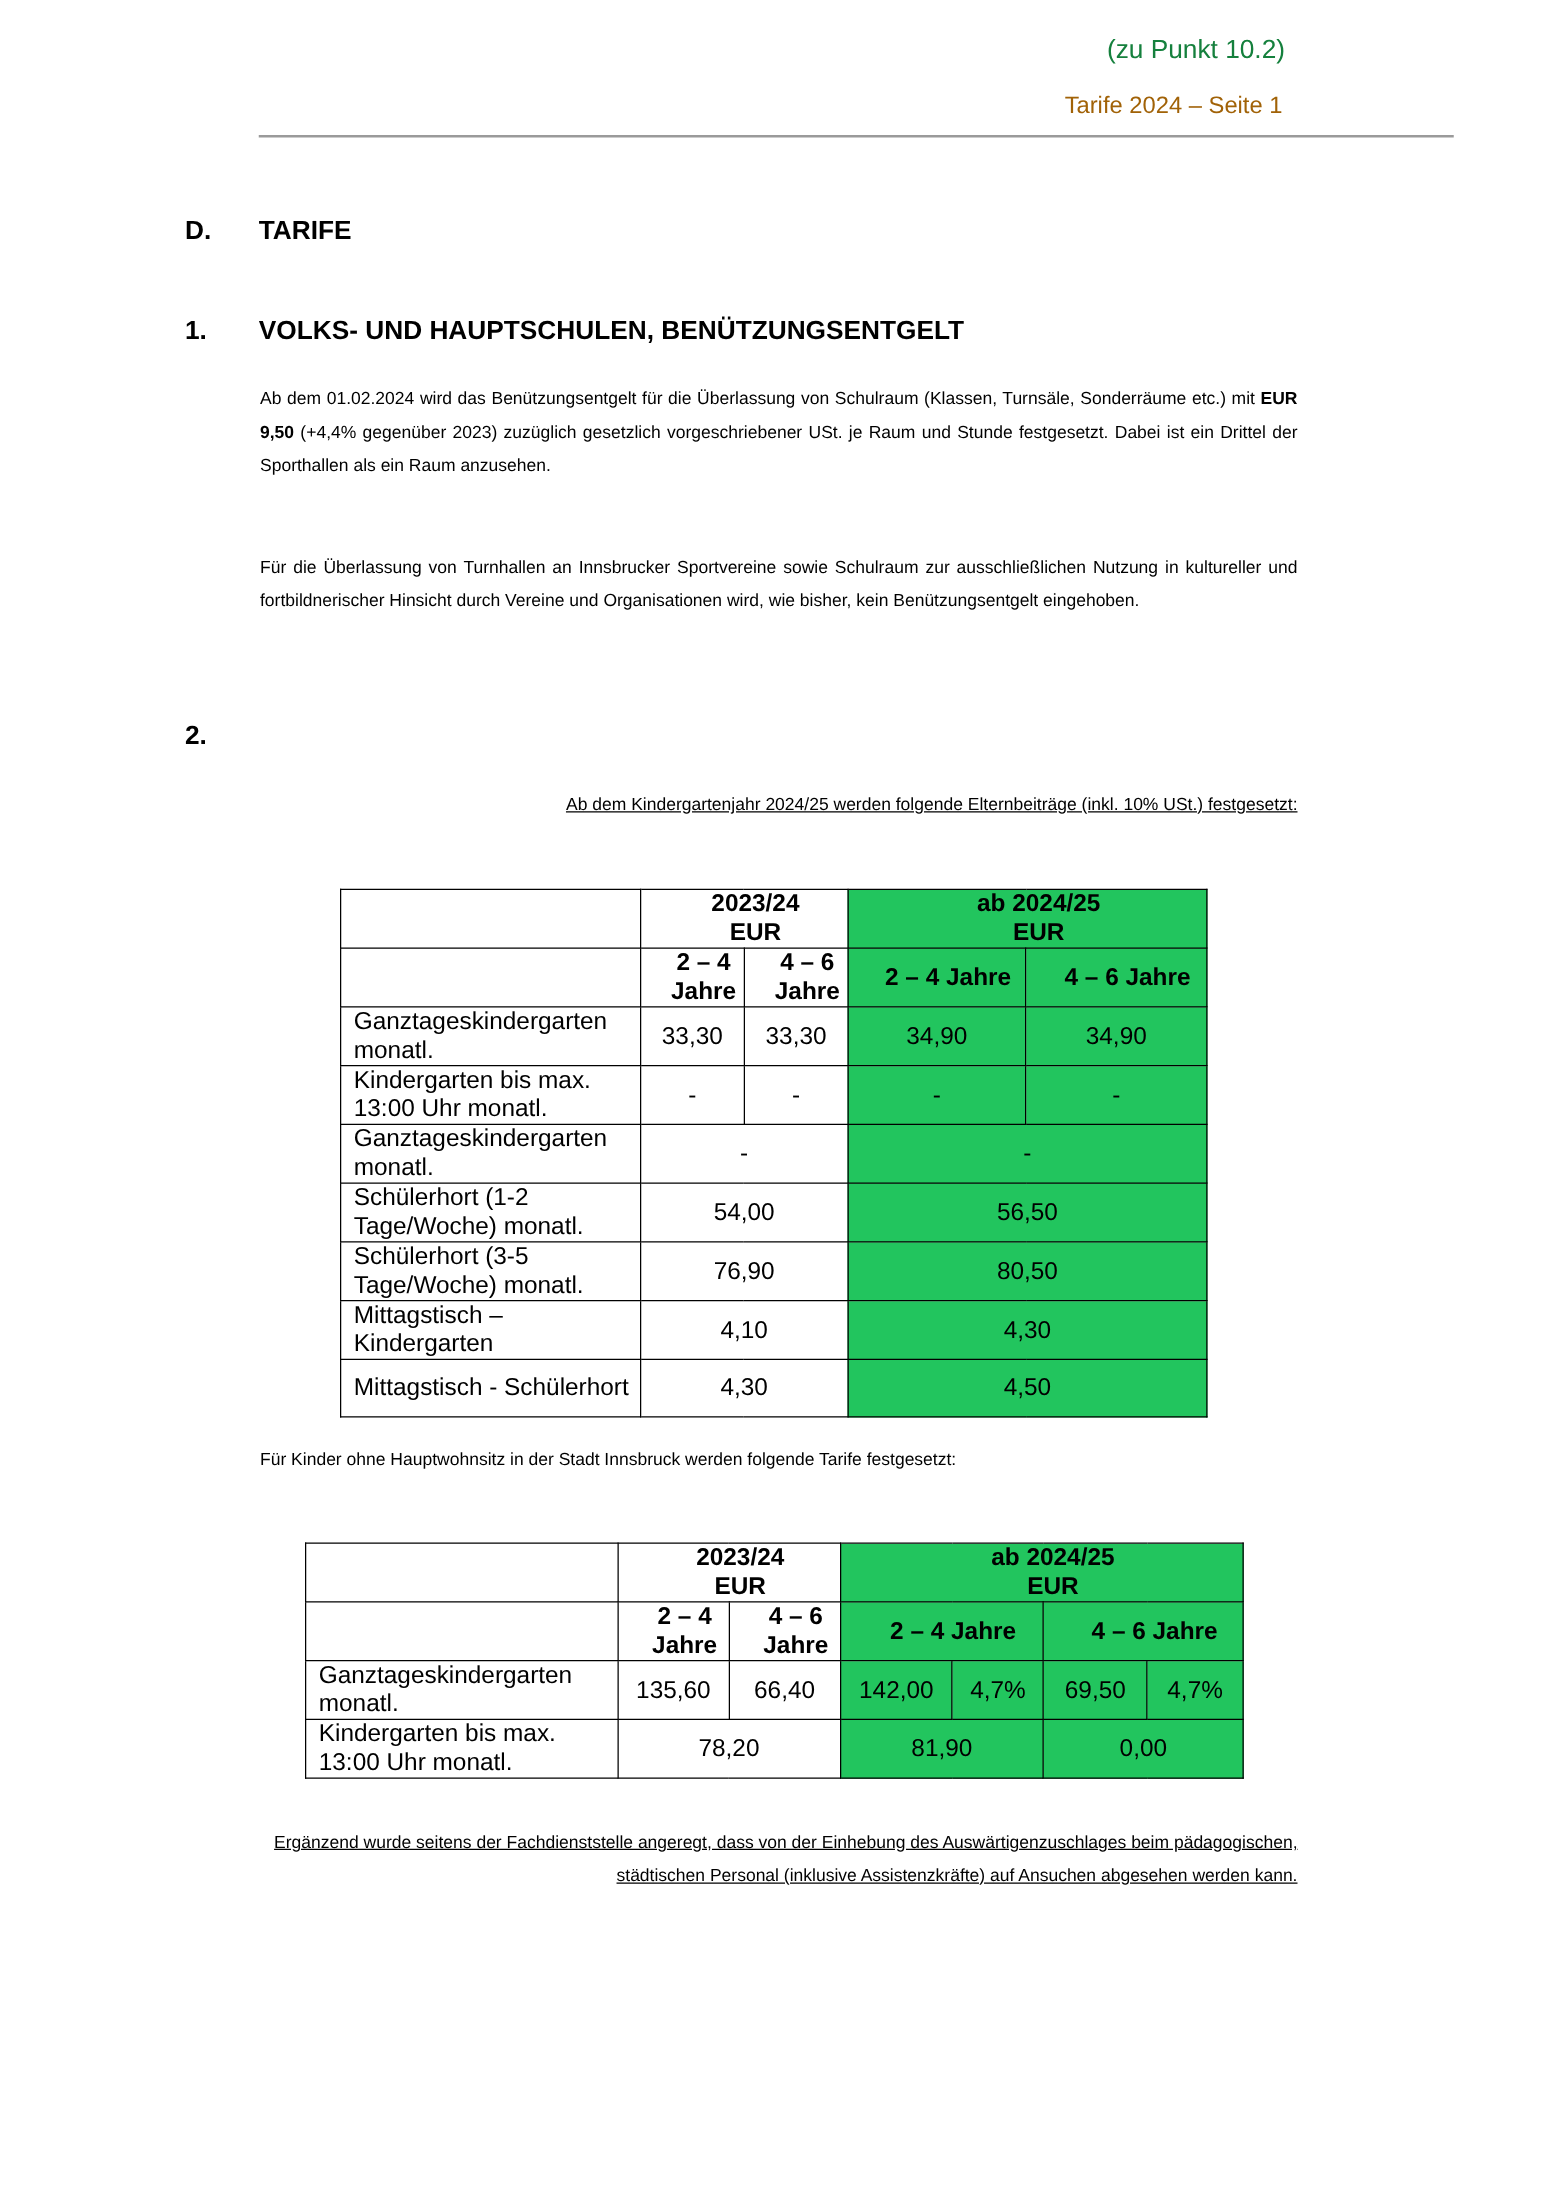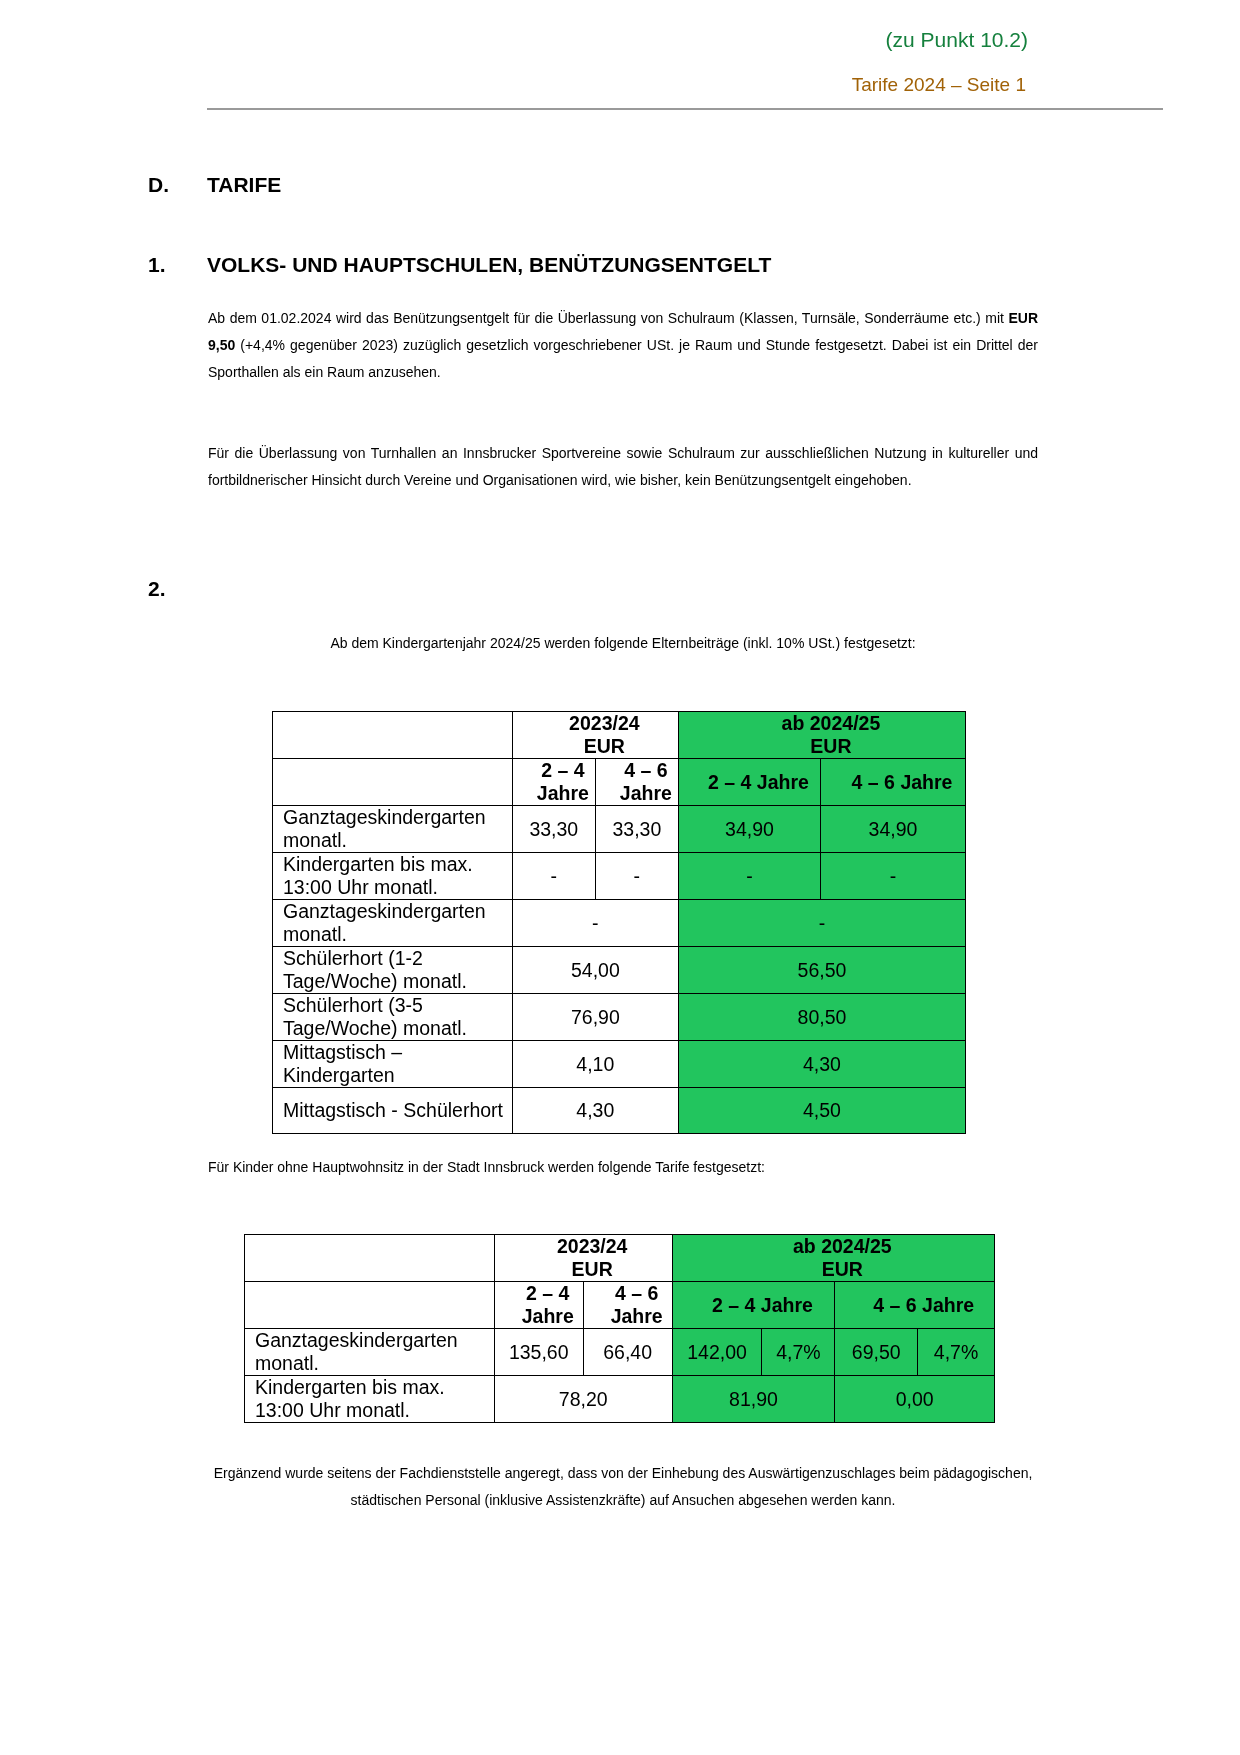--- a/index.html
+++ b/index.html
@@ -20,21 +20,21 @@
   }
   .heading {
     font-weight: bold; font-size: 21px; letter-spacing: 0;
   }
   .heading .num { position: absolute; left: 0; }
   .heading .txt { position: absolute; left: 59px; white-space: nowrap; }
   .para {
     left: 208px; width: 830px; font-size: 14px; line-height: 27px;
     text-align: justify;
   }
-  .para.left { text-align: center; }
+  .para.left { text-align: right; text-decoration: underline; }
   table.tariff {
     position: absolute; border-collapse: collapse; font-size: 19.5px;
     line-height: 23px;
   }
   table.tariff td {
     border: 1.5px solid #000; text-align: center; vertical-align: middle;
     padding: 0 6px; height: 46px; box-sizing: border-box;
   }
   table.tariff td.lab { text-align: left; padding: 0 8px 0 10px; }
   table.tariff td.hd { font-weight: bold; padding-left: 24px; }

